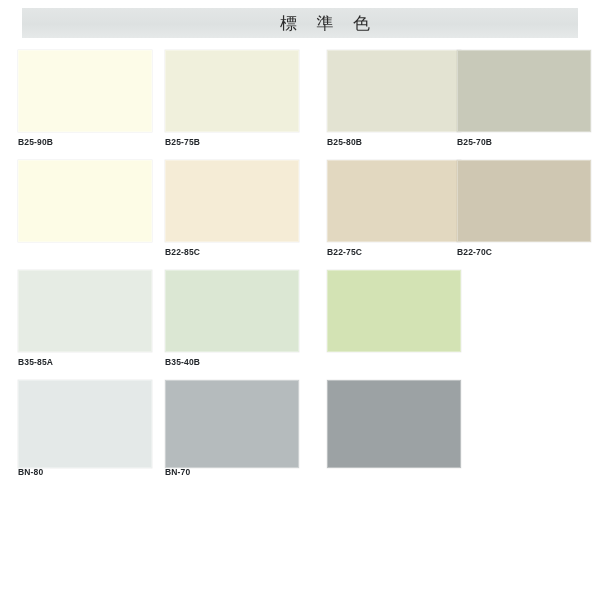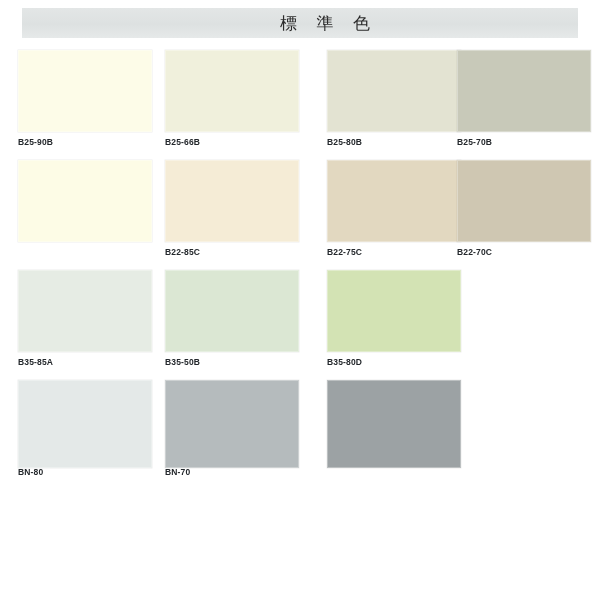--- a/index.html
+++ b/index.html
@@ -107,21 +107,21 @@
 
   <div id="swatch-grid">
 
     <div class="swatch-row">
       <div class="swatch-cell col0">
         <div class="swatch-chip" style="background-color: rgb(253, 252, 232);"></div>
         <div class="swatch-label">B25-90B</div>
       </div>
       <div class="swatch-cell col1">
         <div class="swatch-chip" style="background-color: rgb(240, 240, 220);"></div>
-        <div class="swatch-label">B25-66B</div>
+        <div class="swatch-label">B25-75B</div>
       </div>
       <div class="swatch-cell col2">
         <div class="swatch-chip" style="background-color: rgb(227, 227, 210);"></div>
         <div class="swatch-label">B25-80B</div>
       </div>
       <div class="swatch-cell col3">
         <div class="swatch-chip" style="background-color: rgb(200, 201, 185);"></div>
         <div class="swatch-label">B25-70B</div>
       </div>
     </div>
@@ -144,25 +144,24 @@
       </div>
     </div>
 
     <div class="swatch-row">
       <div class="swatch-cell col0">
         <div class="swatch-chip" style="background-color: rgb(230, 236, 228);"></div>
         <div class="swatch-label">B35-85A</div>
       </div>
       <div class="swatch-cell col1">
         <div class="swatch-chip" style="background-color: rgb(219, 231, 211);"></div>
-        <div class="swatch-label">B35-50B</div>
+        <div class="swatch-label">B35-40B</div>
       </div>
       <div class="swatch-cell col2">
         <div class="swatch-chip" style="background-color: rgb(211, 227, 180);"></div>
-        <div class="swatch-label">B35-80D</div>
       </div>
       <div class="swatch-cell col3 empty">
         
         
       </div>
     </div>
 
 
     <div class="swatch-row">
       <div class="swatch-cell col0">

